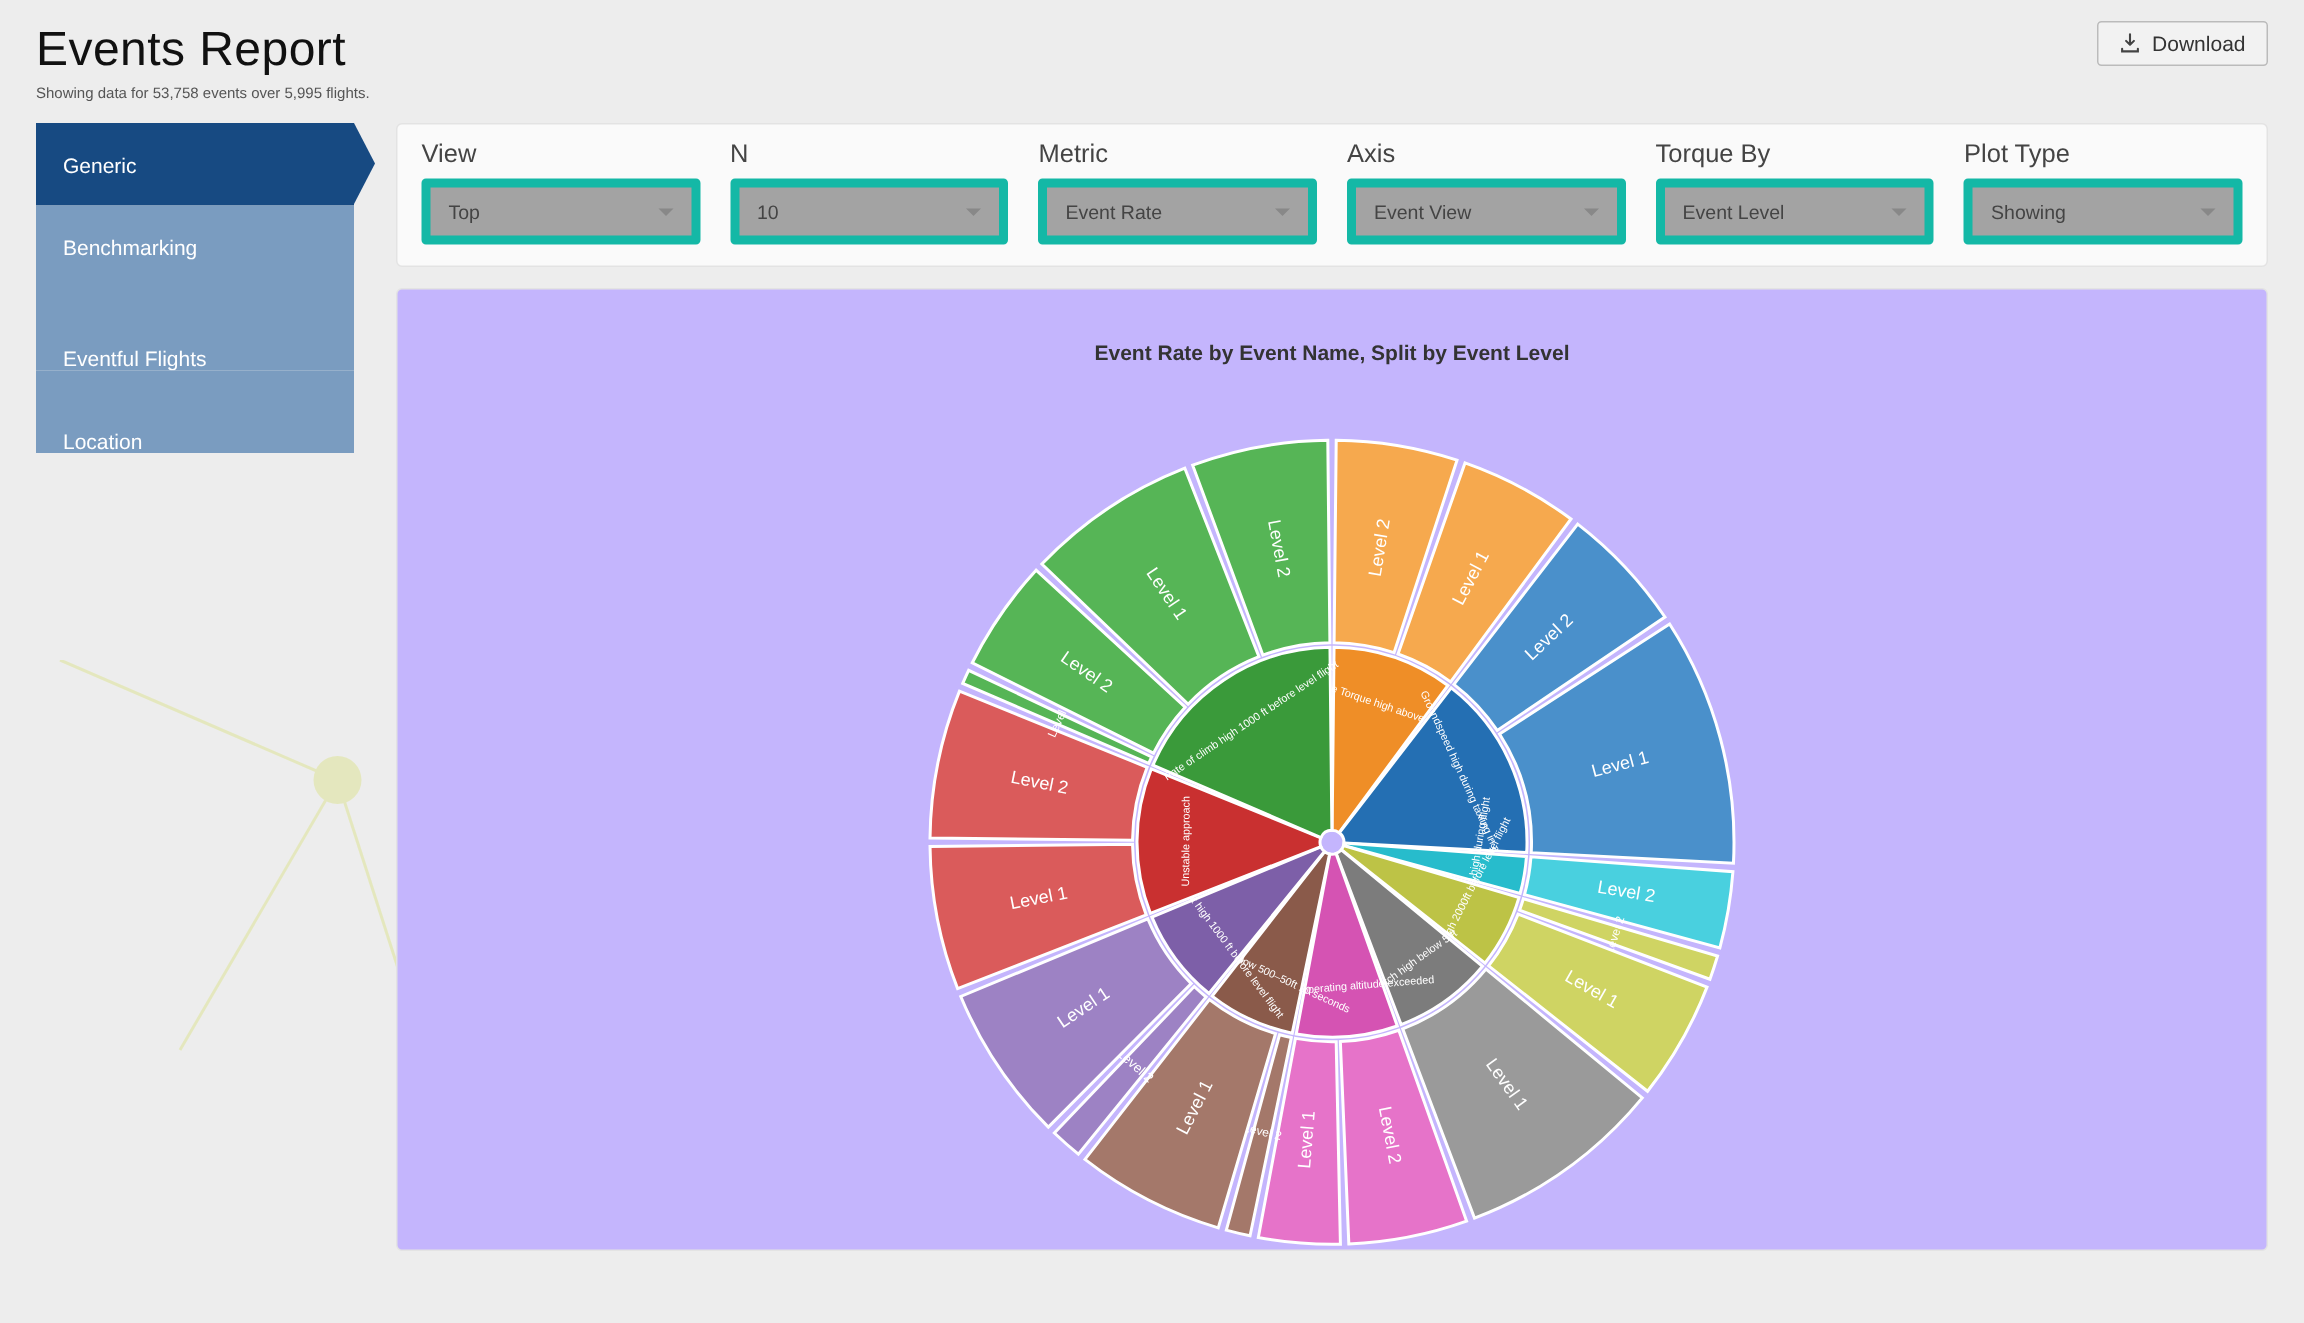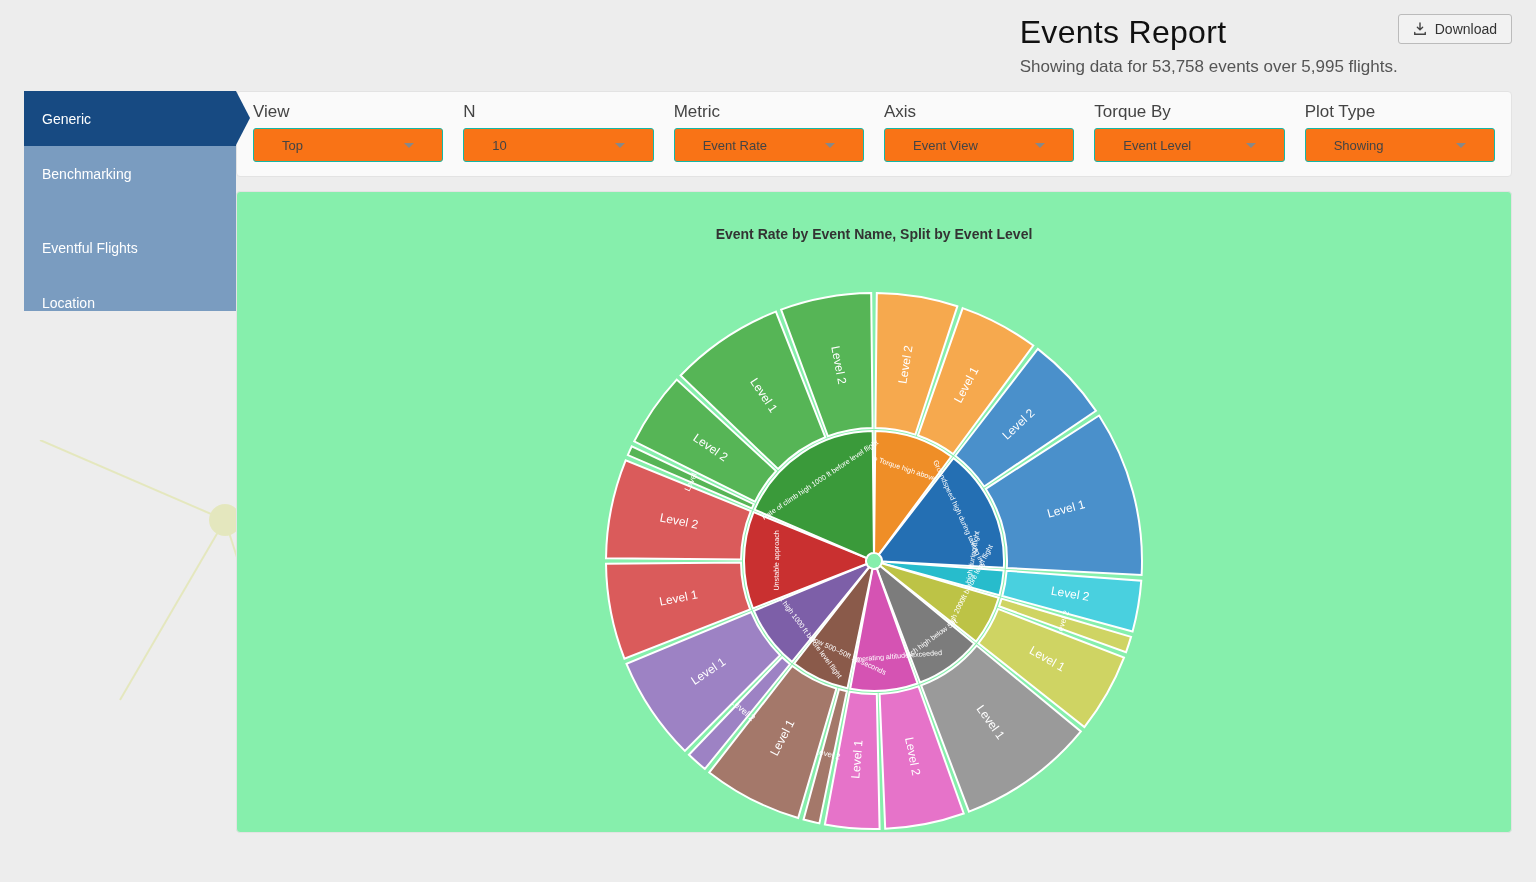--- a/index.html
+++ b/index.html
@@ -1,48 +1,48 @@
 <!DOCTYPE html>
 <html><head>
 <meta charset="utf-8">
 <style>
   html,body{margin:0;padding:0;width:1536px;height:882px;background:#ededed;
     font-family:"Segoe UI",Arial,sans-serif;color:#333;overflow:hidden;}
   .page{padding:14px 24px 0 24px;position:relative;}
-  .header-row{display:flex;justify-content:flex-end;align-items:flex-start;}
+  .header-row{display:flex;justify-content:space-between;align-items:flex-start;}
   h1{margin:0;font-size:32px;font-weight:400;color:#111;letter-spacing:.3px;}
-  .subtitle{margin:6px 0 14px 0;font-size:17px;color:#555;}
+  .subtitle{margin:6px 0 14px 0;font-size:10px;color:#555;}
   .download-btn{border:1px solid #bbb;background:#f2f2f2;padding:6px 14px;
     font-size:14px;color:#333;border-radius:3px;cursor:pointer;
     display:flex;align-items:center;gap:8px;}
   .download-btn svg{width:14px;height:14px;fill:#444;}
 
-  .body-row{display:flex;}
+  .body-row{display:flex;gap:28px;}
   .sidebar{width:212px;flex-shrink:0;}
   .tab{height:55px;display:flex;align-items:center;padding-left:18px;
     font-size:14px;color:#fff;cursor:pointer;position:relative;}
   .tab.active{background:#174a82;}
   .tab.active::after{content:"";position:absolute;right:-14px;top:0;
     border-top:27.5px solid transparent;border-bottom:27.5px solid transparent;
     border-left:14px solid #174a82;}
   .tab.inactive{background:#7a9cc0;}
   .tab.inactive + .tab.inactive{border-top:0 solid transparent;align-items:flex-end;}
 
   .main{flex:1;}
   .filter-bar{background:#fafafa;border:1px solid #e3e3e3;border-radius:4px;
     padding:10px 16px 14px 16px;display:flex;gap:20px;}
   .filter{flex:1;min-width:0;}
   .filter-label{font-size:17px;color:#444;margin-bottom:6px;}
-  .select{height:32px;border:1px solid #14b8a6;border-radius:3px;background:#f97316;
+  .select{height:32px;border:6px solid #14b8a6;border-radius:3px;background:#a3a3a3;
     display:flex;align-items:center;justify-content:space-between;
-    padding:0 28px;font-size:13px;color:#444;cursor:pointer;}
+    padding:0 12px;font-size:13px;color:#444;cursor:pointer;}
   .select .caret{width:0;height:0;border-left:5px solid transparent;
     border-right:5px solid transparent;border-top:5px solid #888;}
 
-  .chart-card{background:#86efac;border:1px solid #e3e3e3;border-radius:4px;
+  .chart-card{background:#c4b5fd;border:1px solid #e3e3e3;border-radius:4px;
     margin-top:14px;height:640px;position:relative;overflow:hidden;}
   .chart-title{text-align:center;font-size:14px;font-weight:600;
     color:#333;padding-top:34px;}
   .chart-area{position:absolute;left:50%;top:58%;transform:translate(-50%,-50%);}
   svg.sun{overflow:visible;}
   svg.sun text{font-family:inherit;fill:#fff;pointer-events:none;}
 
   
   .bg-deco{position:absolute;left:0;top:440px;width:280px;height:300px;
     opacity:.4;pointer-events:none;}

